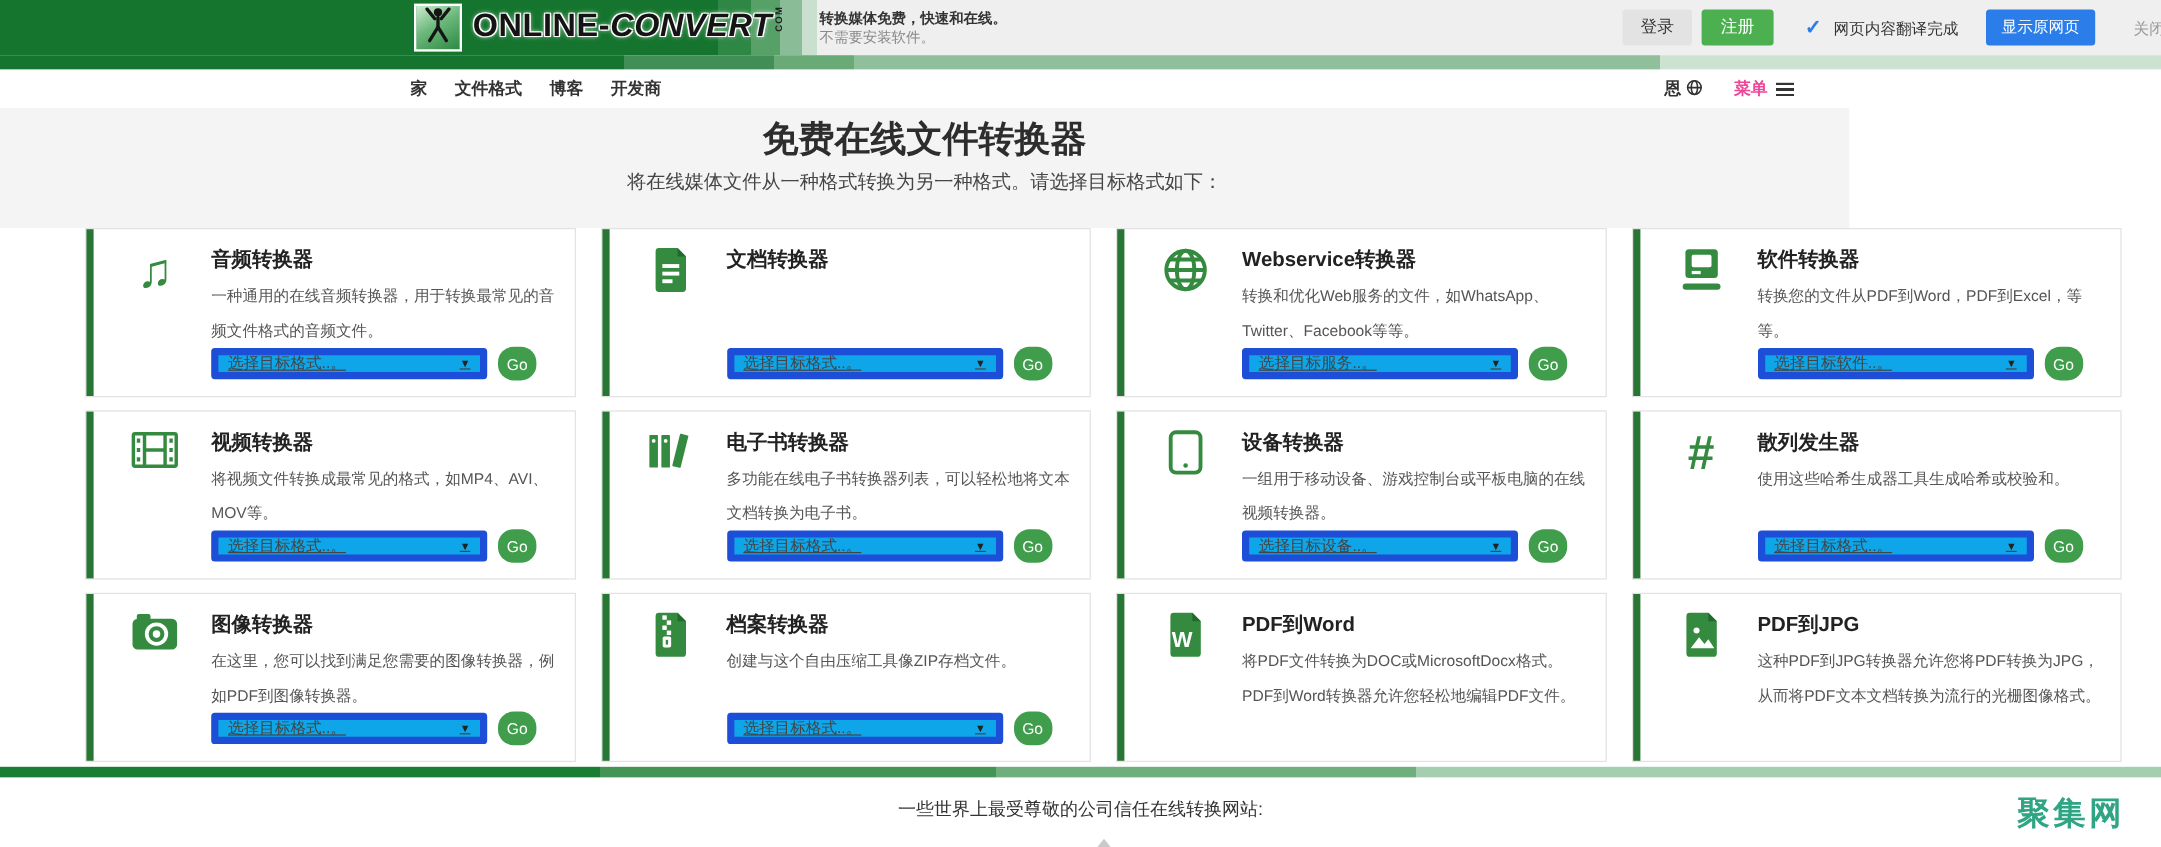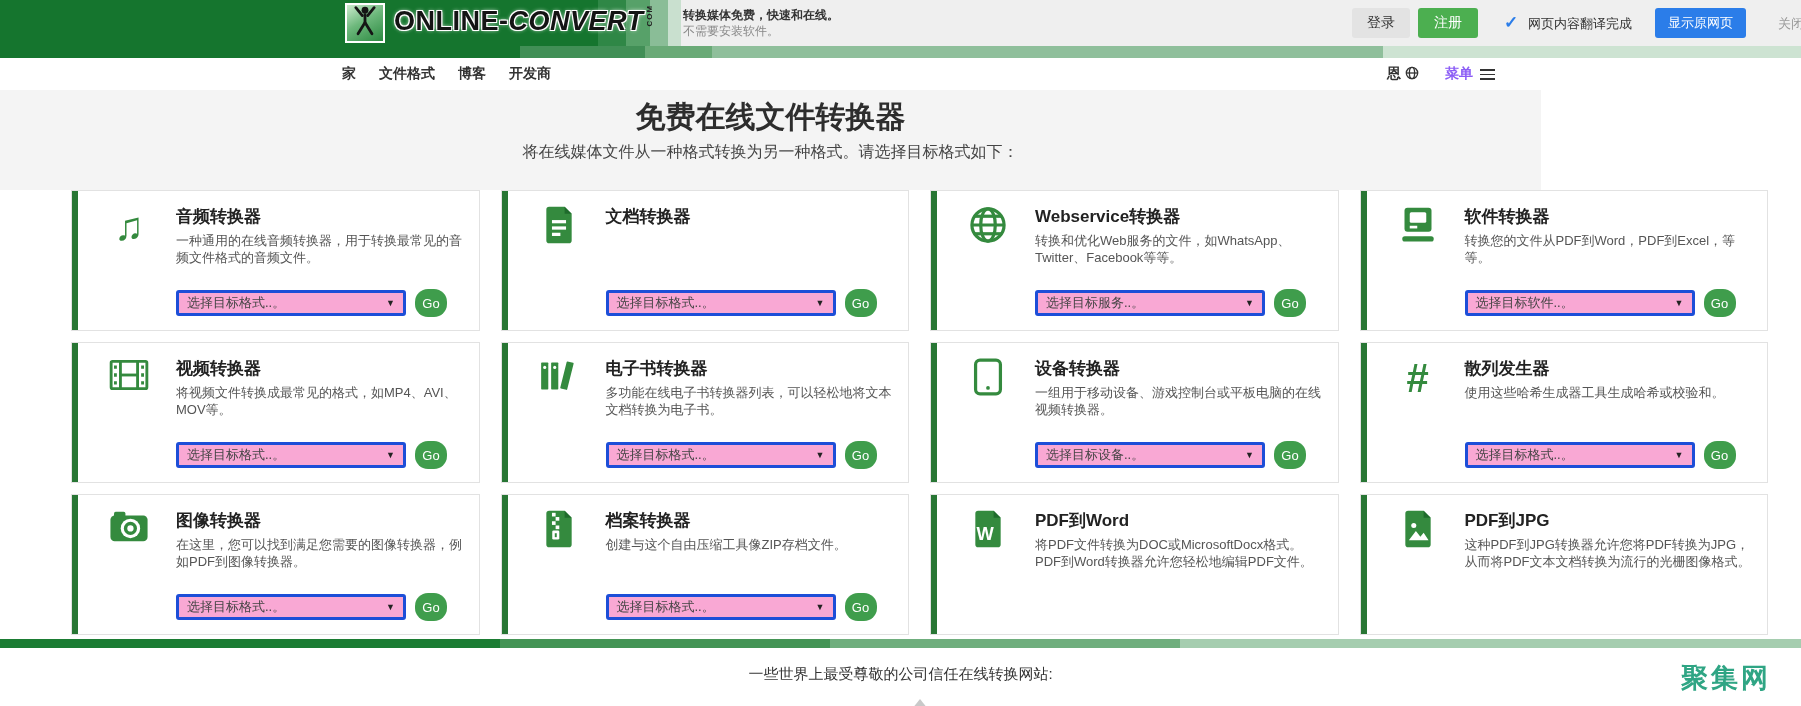--- a/index.html
+++ b/index.html
@@ -33,43 +33,43 @@
 
   
   .stripe{position:absolute;top:46px;left:0;width:1801px;height:12px;
     background:linear-gradient(90deg,#15752e 0,#15752e 520px,#418f56 520px,#418f56 645px,
       #6aaa77 645px,#6aaa77 712px,#8fbf9b 712px,#8fbf9b 1383px,#cde3d2 1383px);}
   .nav{position:absolute;top:58px;left:0;width:1801px;height:32px;background:#fff;}
   .nav-items{position:absolute;left:342px;top:0;height:32px;display:flex;gap:23px;align-items:center;}
   .nav-item{font-size:14px;font-weight:bold;color:#333;cursor:pointer;white-space:nowrap;}
   .nav-right{position:absolute;right:306px;top:0;height:32px;display:flex;gap:26px;align-items:center;}
   .lang{display:flex;align-items:center;gap:4px;font-size:14px;font-weight:bold;color:#333;cursor:pointer;}
-  .menu{display:flex;align-items:center;gap:7px;font-size:14px;font-weight:bold;color:#8b5cf6;cursor:pointer;}
+  .menu{display:flex;align-items:center;gap:7px;font-size:14px;font-weight:bold;color:#ec4899;cursor:pointer;}
   .burger{width:15px;height:11px;
     background:linear-gradient(to bottom,#333 0 2px,transparent 2px 4.5px,#333 4.5px 6.5px,transparent 6.5px 9px,#333 9px 11px);}
 
   
   .hero{position:absolute;top:90px;left:0;width:1541px;height:100px;background:#f4f4f4;text-align:center;}
   .hero-title{padding-top:9px;font-size:30px;line-height:36px;font-weight:bold;color:#2d2d2d;}
   .hero-sub{margin-top:7px;font-size:16px;color:#454545;}
 
   
   .grid{position:absolute;left:71px;top:190px;width:1697px;display:grid;
     grid-template-columns:repeat(4,1fr);gap:11px 21px;}
   .card{position:relative;background:#fff;border:1px solid #e2e2e2;height:141px;box-sizing:border-box;}
   .card::before{content:"";position:absolute;left:0;top:0;bottom:0;width:6px;background:#287634;}
   .card-icon{position:absolute;left:34px;top:15px;width:46px;height:46px;color:#348a3e;
     display:flex;justify-content:center;align-items:flex-start;}
   .glyph-icon{font-size:40px;line-height:40px;font-weight:bold;color:#348a3e;}
   .card-title{position:absolute;left:104px;top:14px;font-size:17px;font-weight:bold;color:#222;cursor:pointer;}
-  .card-desc{position:absolute;left:104px;top:41px;right:16px;font-size:13px;line-height:17px;color:#555;}
+  .card-desc{position:absolute;left:104px;top:41px;right:16px;font-size:13px;line-height:29px;color:#555;}
   .card-action{position:absolute;left:104px;bottom:13px;display:flex;align-items:center;}
-  .select{width:230px;height:26px;box-sizing:border-box;border:3px solid #1d4ed8;border-radius:3px;
-    background:#f9a8d4;display:flex;align-items:center;justify-content:space-between;
-    padding:0 8px;font-size:13px;color:#444;cursor:pointer;}
+  .select{width:230px;height:26px;box-sizing:border-box;border:6px solid #1d4ed8;border-radius:3px;
+    background:#0ea5e9;display:flex;align-items:center;justify-content:space-between;
+    padding:0 8px;font-size:13px;color:#444;cursor:pointer;text-decoration:underline;}
   .caret{font-size:9px;color:#222;}
   .go{margin-left:9px;height:28px;min-width:32px;background:#3f9d4c;color:#fff;border:none;
     border-radius:13px;font-size:13px;font-family:"Liberation Sans",sans-serif;cursor:pointer;}
 
   
   .footer-stripe{position:absolute;top:639px;left:0;width:1801px;height:9px;
     background:linear-gradient(90deg,#1b7c33 0,#1b7c33 500px,#449455 500px,#449455 830px,
       #6fae7d 830px,#6fae7d 1180px,#a5cdaf 1180px);}
   .footer{position:absolute;top:648px;left:0;width:1801px;height:44px;background:#fff;}
   .trust{position:absolute;top:17px;width:100%;text-align:center;font-size:15px;color:#333;}

